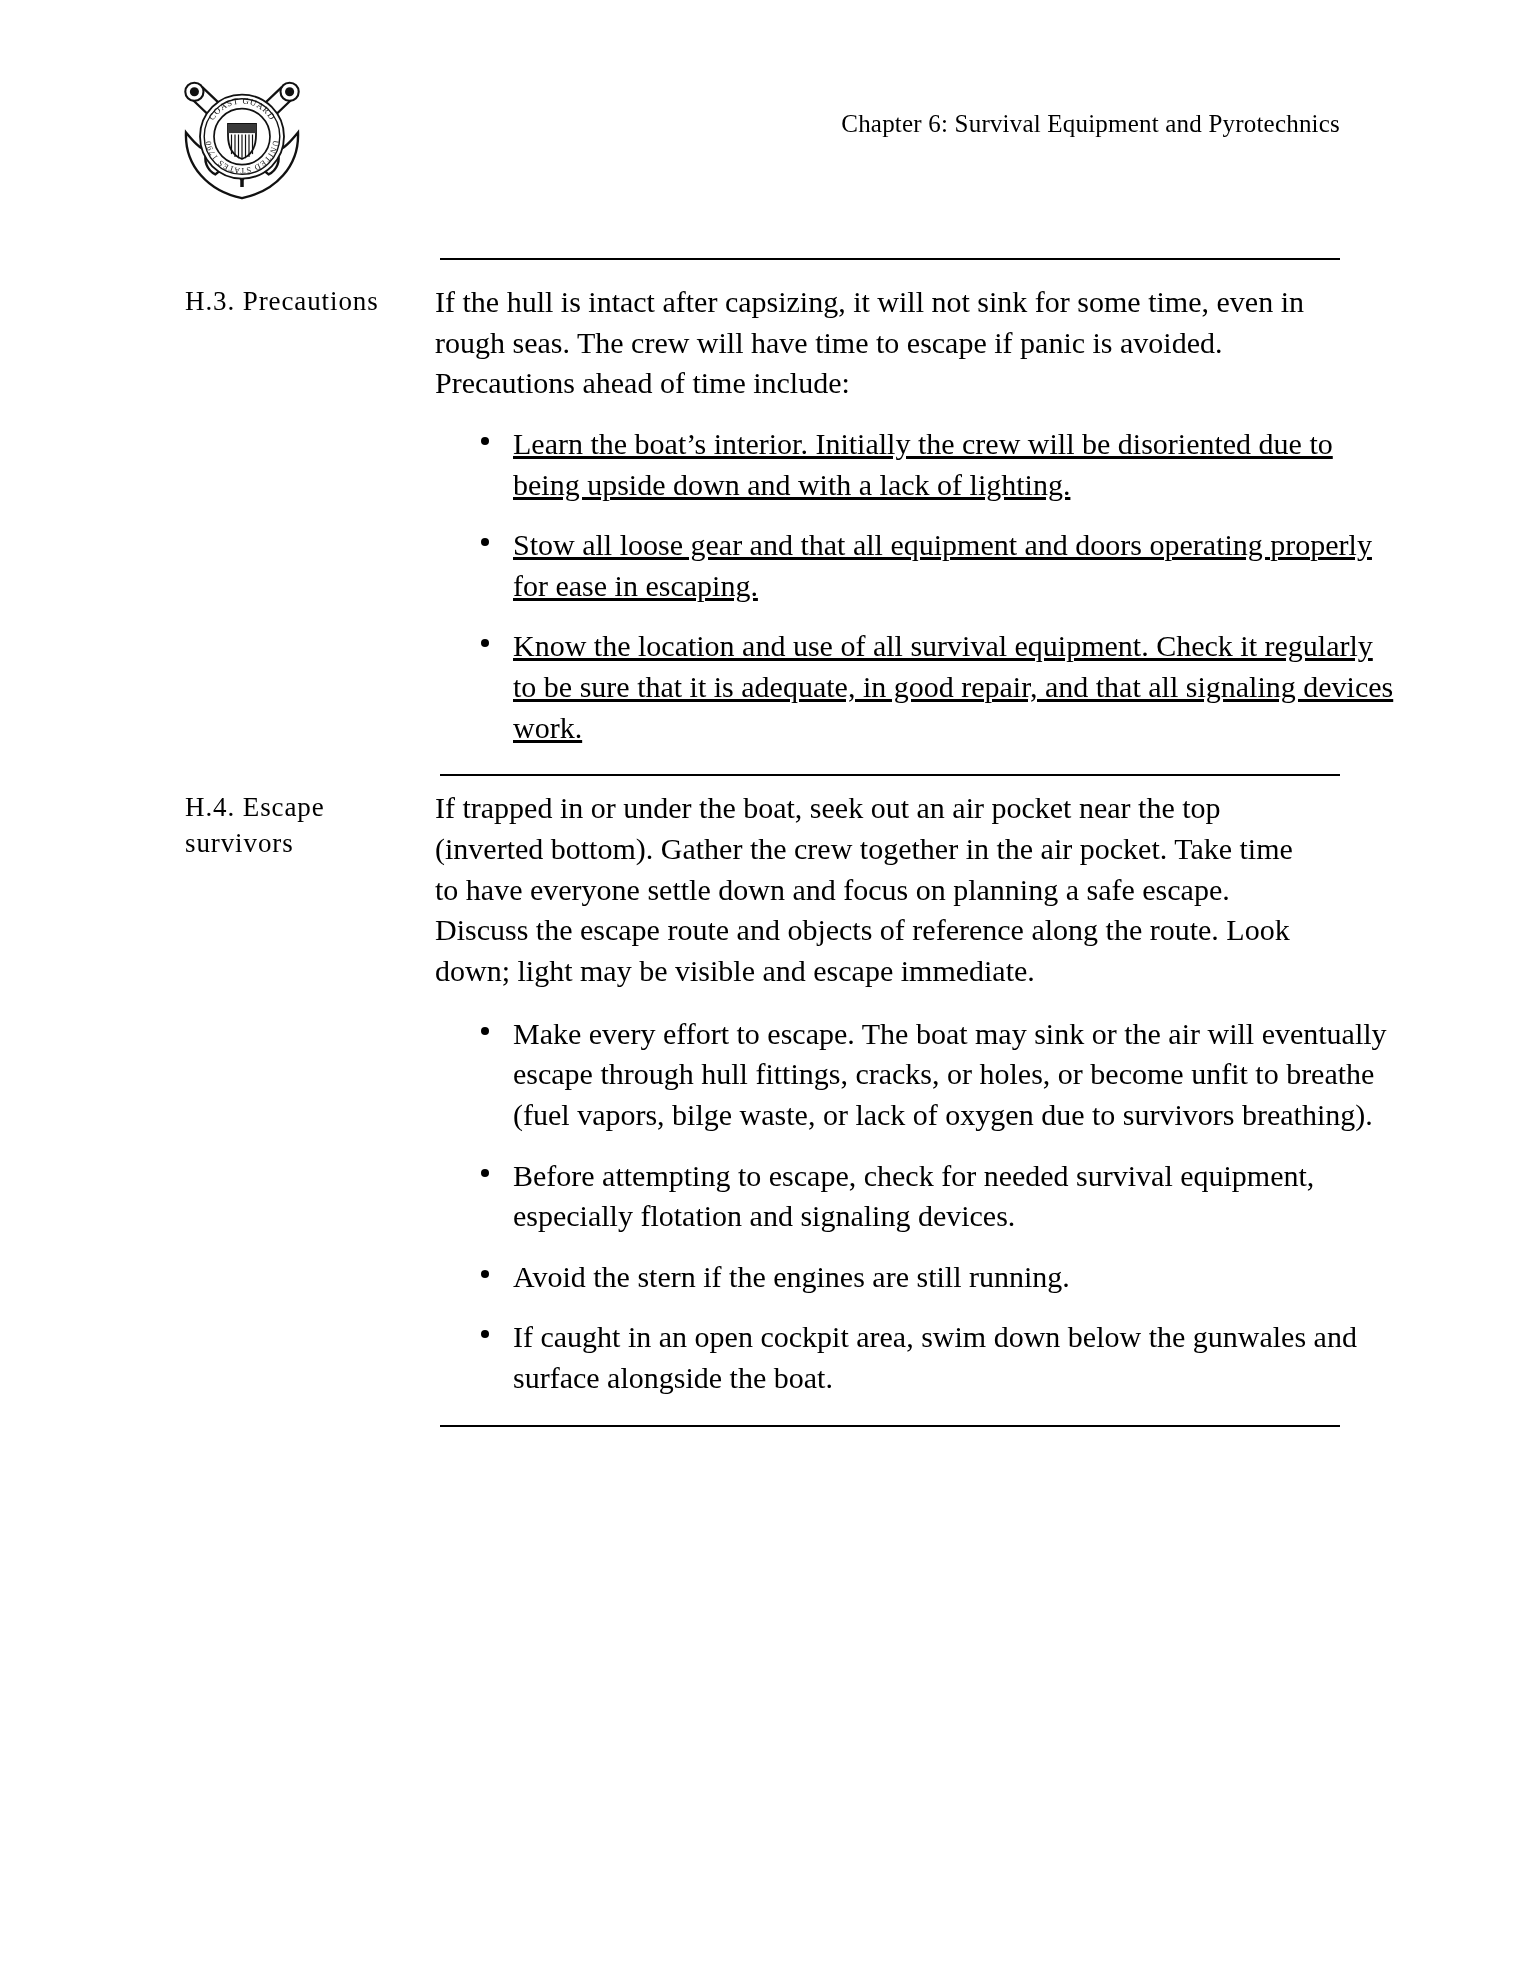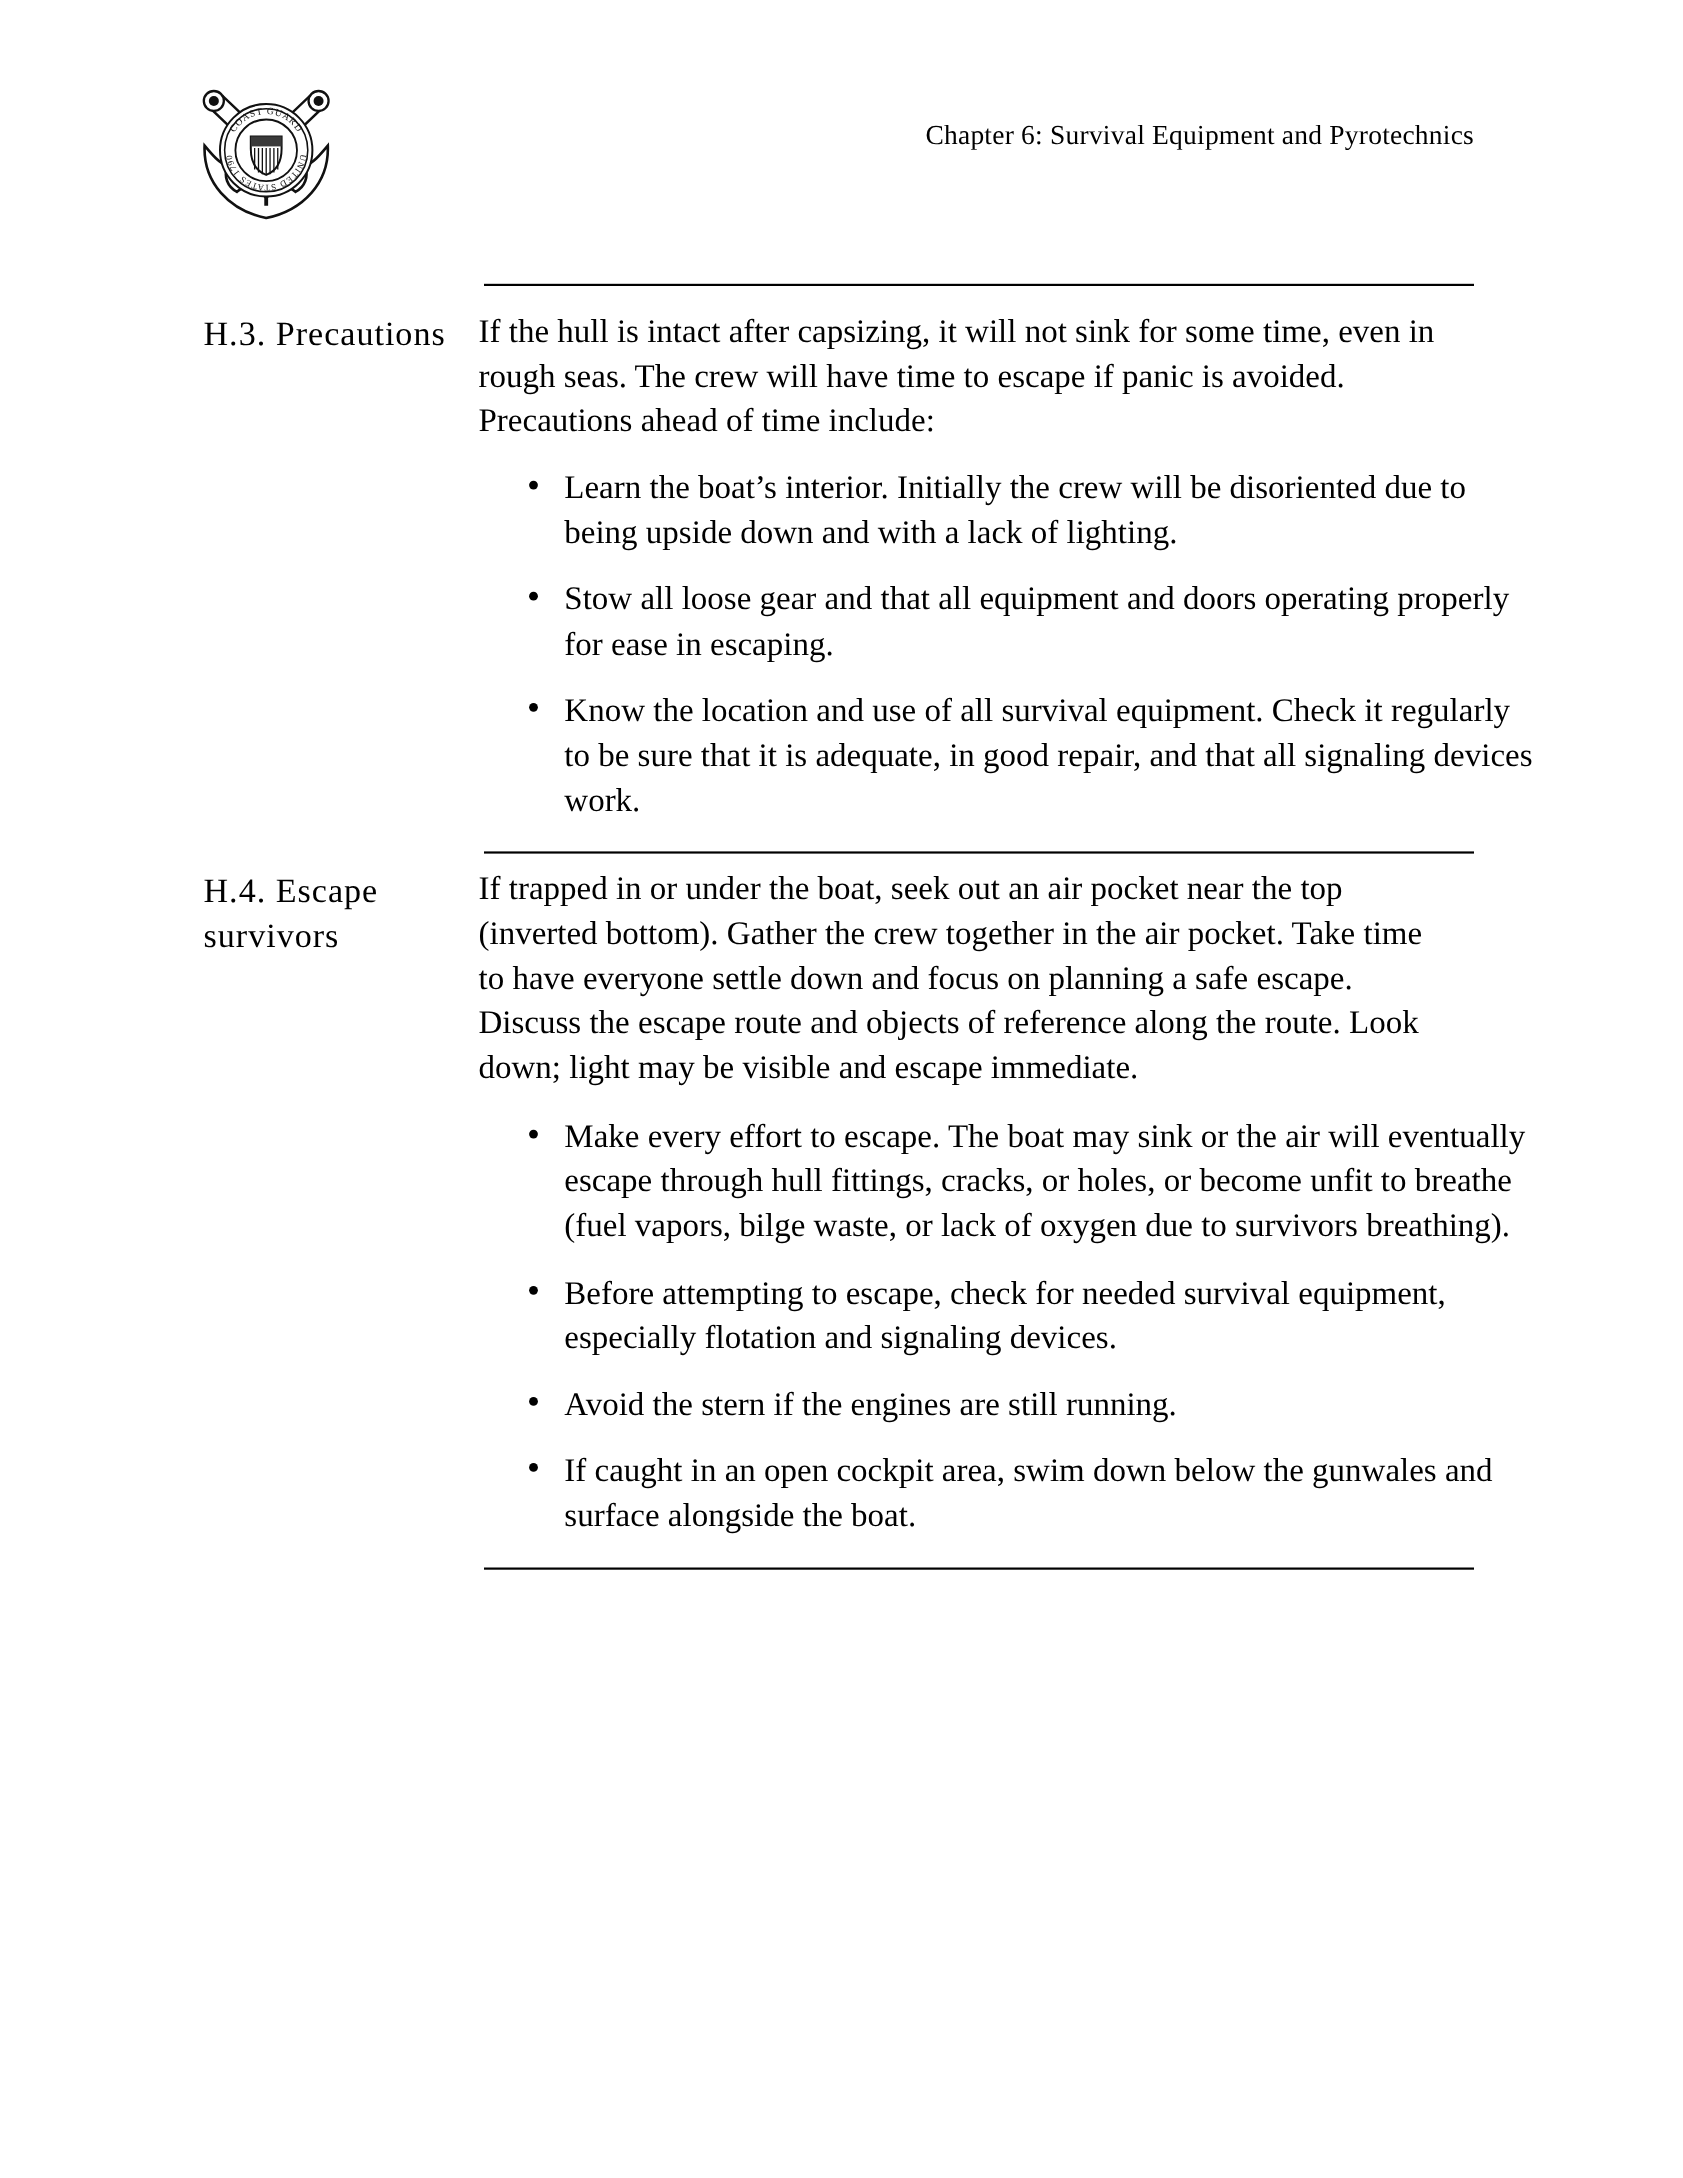--- a/index.html
+++ b/index.html
@@ -61,21 +61,21 @@
   .section {
     display: flex;
     align-items: flex-start;
     padding-top: 22px;
     padding-bottom: 22px;
   }
   .section-label {
     width: 250px;
     margin-left: 185px;
     flex: 0 0 auto;
-    font-size: 31px;
+    font-size: 27px;
     line-height: 1.30;
     letter-spacing: 0.9px;
     padding-top: 2px;
   }
   .section-body {
     flex: 1 1 auto;
     margin-right: 102px;
     font-size: 30px;
     line-height: 1.355;
   }
@@ -104,21 +104,21 @@
     width: 8px;
     height: 8px;
     background: #000;
     border-radius: 50%;
   }
   .bullet .btext {
     display: block;
   }
 
   
-  .section.h3 .bullets { margin-top: 20px; }
+  .section.h3 .bullets { margin-top: 20px; text-decoration: underline; }
   .section.h4 { padding-top: 12px; }
   .section.h4 .bullets { margin-top: 22px; }
 
   
   .footer {
     position: absolute;
     left: 0;
     top: 1835px;
     width: 1530px;
     text-align: center;

